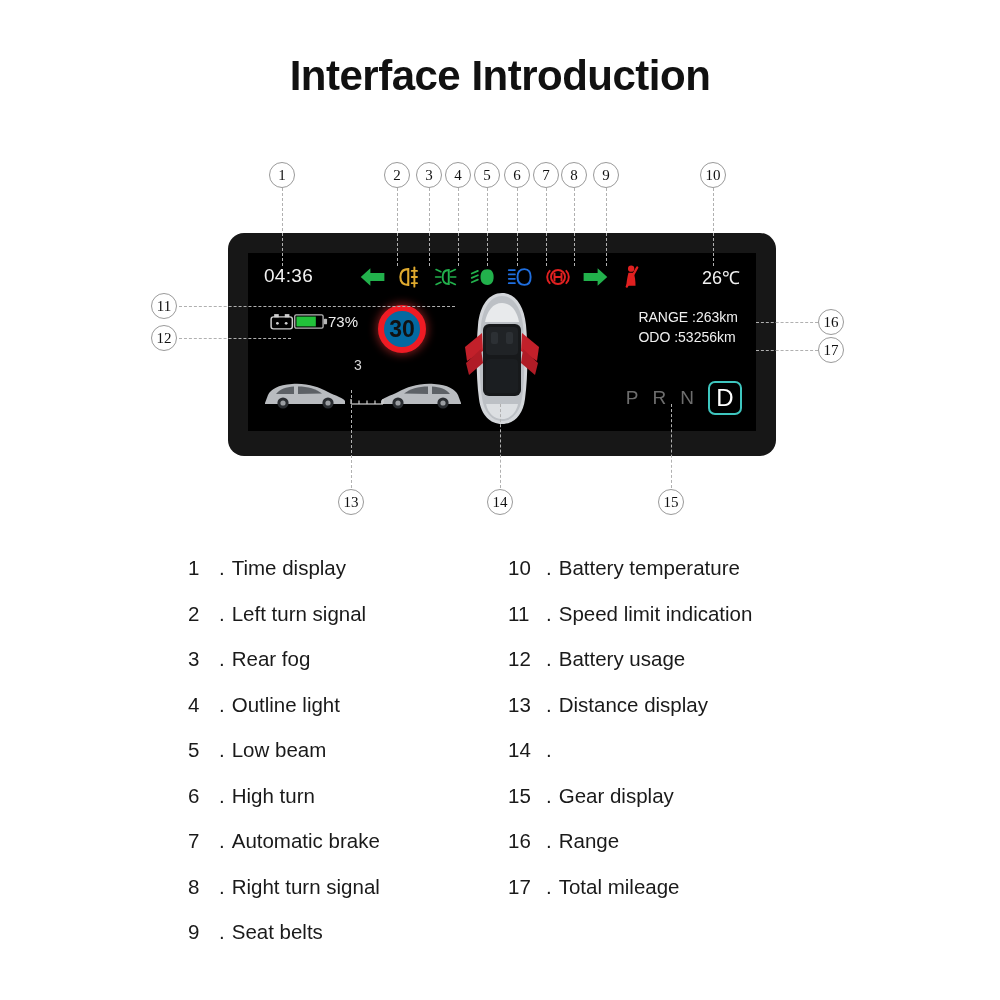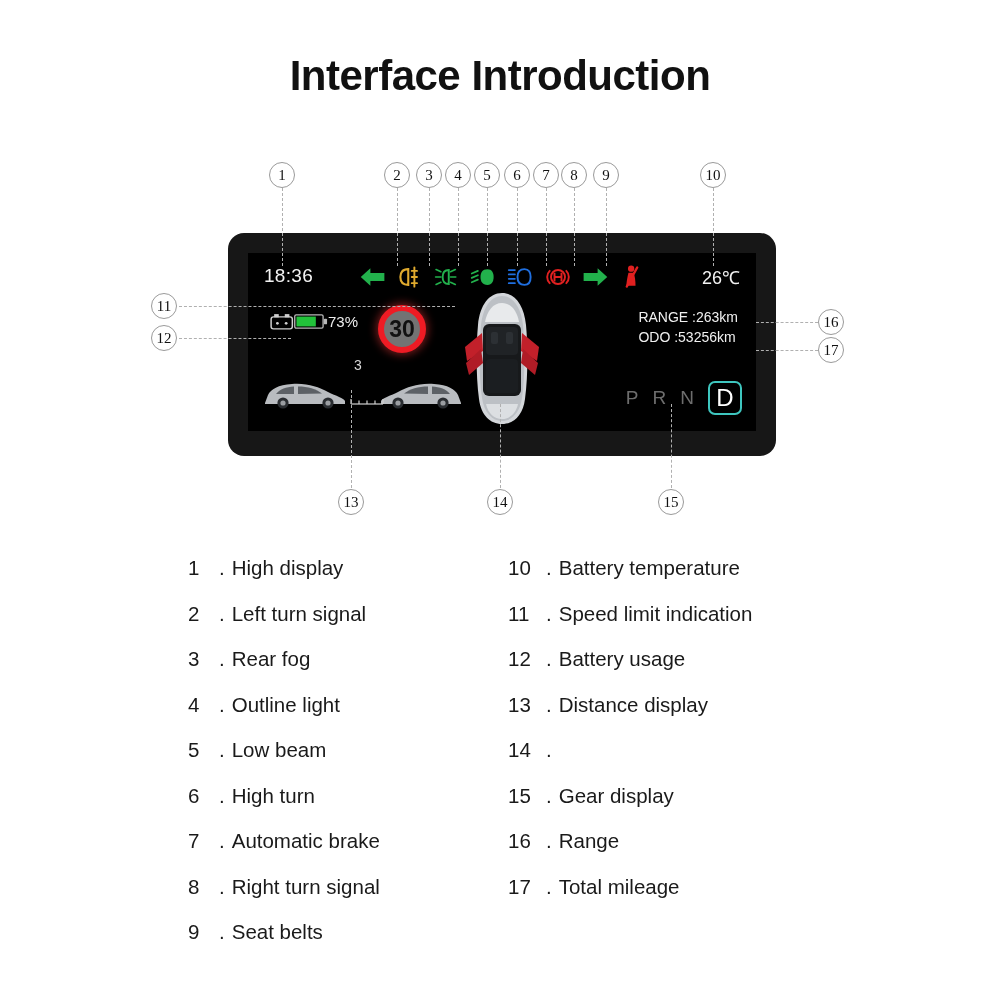--- a/index.html
+++ b/index.html
@@ -102,21 +102,21 @@
     display: flex; align-items: center; 
   }
   .batt-pct { font-size: 15px; color: #ededed; }
 
   
   .speed-sign {
     position: absolute;
     left: 130px; top: 52px;
     width: 48px; height: 48px;
     border-radius: 50%;
-    background: #737373;
+    background: #0369a1;
     border: 6px solid #ee1b24;
     display: flex; align-items: center; justify-content: center;
     color: #111;
     font-size: 23px;
     font-weight: 700;
     box-shadow: 0 0 9px 2px rgba(255,60,60,0.45);
   }
 
   
   .range-box {
@@ -233,21 +233,21 @@
   <div class="callout" style="left:338px; top:489px;">13</div>
   <div class="leader-v" style="left:500px; top:404px; height:84px;"></div>
   <div class="callout" style="left:487px; top:489px;">14</div>
   <div class="leader-v" style="left:671px; top:404px; height:84px;"></div>
   <div class="callout" style="left:658px; top:489px;">15</div>
 
   <div class="device-bezel"></div>
 
   <div class="device-screen">
 
-    <div class="clock">18:36</div>
+    <div class="clock">04:36</div>
 
     <div class="temp">26℃</div>
 
     <div class="tell-row">
 
       <svg class="tell" viewBox="0 0 32 32">
         <path d="M2 16 L13 6 L13 11.5 L29 11.5 L29 20.5 L13 20.5 L13 26 Z" fill="#22b14c"></path>
       </svg>
 
       <svg class="tell" viewBox="0 0 32 32">
@@ -404,21 +404,21 @@
     </div>
 
   </div>
 
   <div class="legend">
 
     <div class="legend-col left">
       <div class="legend-item">
         <span class="legend-num">1</span>
         <span class="legend-dot">.</span>
-        <span>High display</span>
+        <span>Time display</span>
       </div>
       <div class="legend-item">
         <span class="legend-num">2</span>
         <span class="legend-dot">.</span>
         <span>Left turn signal</span>
       </div>
       <div class="legend-item">
         <span class="legend-num">3</span>
         <span class="legend-dot">.</span>
         <span>Rear fog</span>

